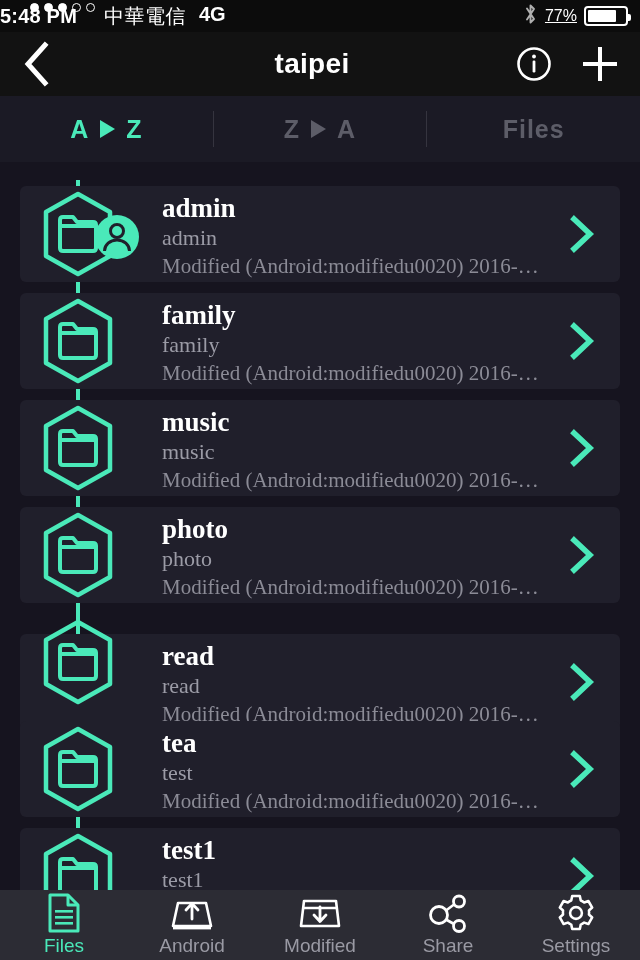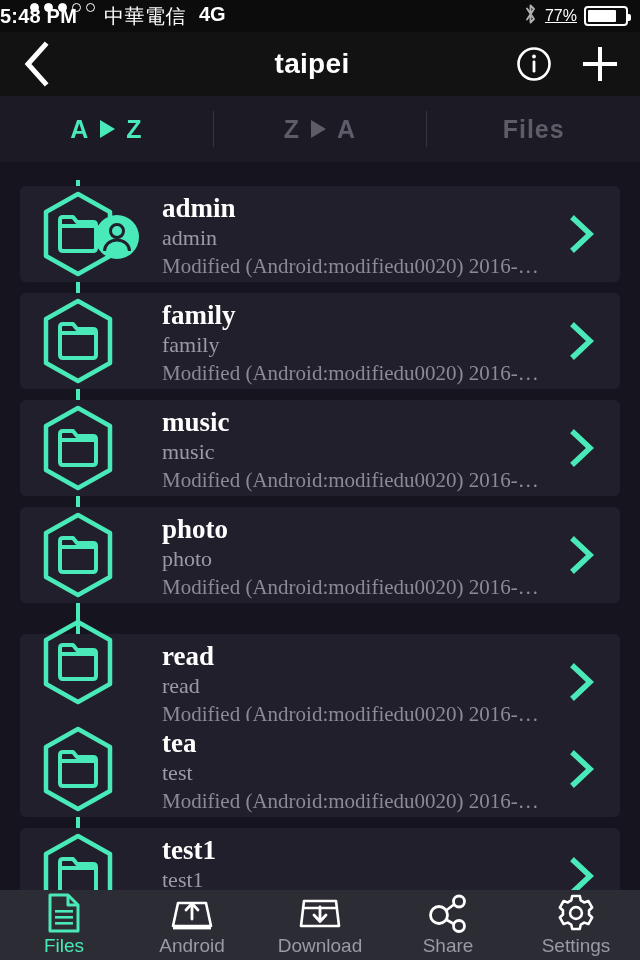--- a/index.html
+++ b/index.html
@@ -481,21 +481,21 @@
     </div>
 
     <div class="tab">
       <span class="tab-ico">
         <svg width="44" height="40" viewBox="0 0 44 40">
           <path d="M6 8 H38 L41 33 H3 Z" fill="none" stroke="#ffffff" stroke-width="2.6" stroke-linejoin="round"></path>
           <path d="M5 15 H39" fill="none" stroke="#ffffff" stroke-width="2.4"></path>
           <path d="M22 14 V28 M16 22 L22 28.5 L28 22" fill="none" stroke="#ffffff" stroke-width="2.8" stroke-linecap="round" stroke-linejoin="round"></path>
         </svg>
       </span>
-      <span class="tab-label">Download</span>
+      <span class="tab-label">Modified</span>
     </div>
 
     <div class="tab">
       <span class="tab-ico">
         <svg width="44" height="40" viewBox="0 0 44 40">
           <circle cx="13" cy="22" r="8.5" fill="none" stroke="#ffffff" stroke-width="2.8"></circle>
           <circle cx="33" cy="8.5" r="5.5" fill="none" stroke="#ffffff" stroke-width="2.8"></circle>
           <circle cx="33" cy="33" r="5.5" fill="none" stroke="#ffffff" stroke-width="2.8"></circle>
           <path d="M20 17.5 L28 11.5 M20 26.5 L28 31" fill="none" stroke="#ffffff" stroke-width="2.6"></path>
         </svg>

